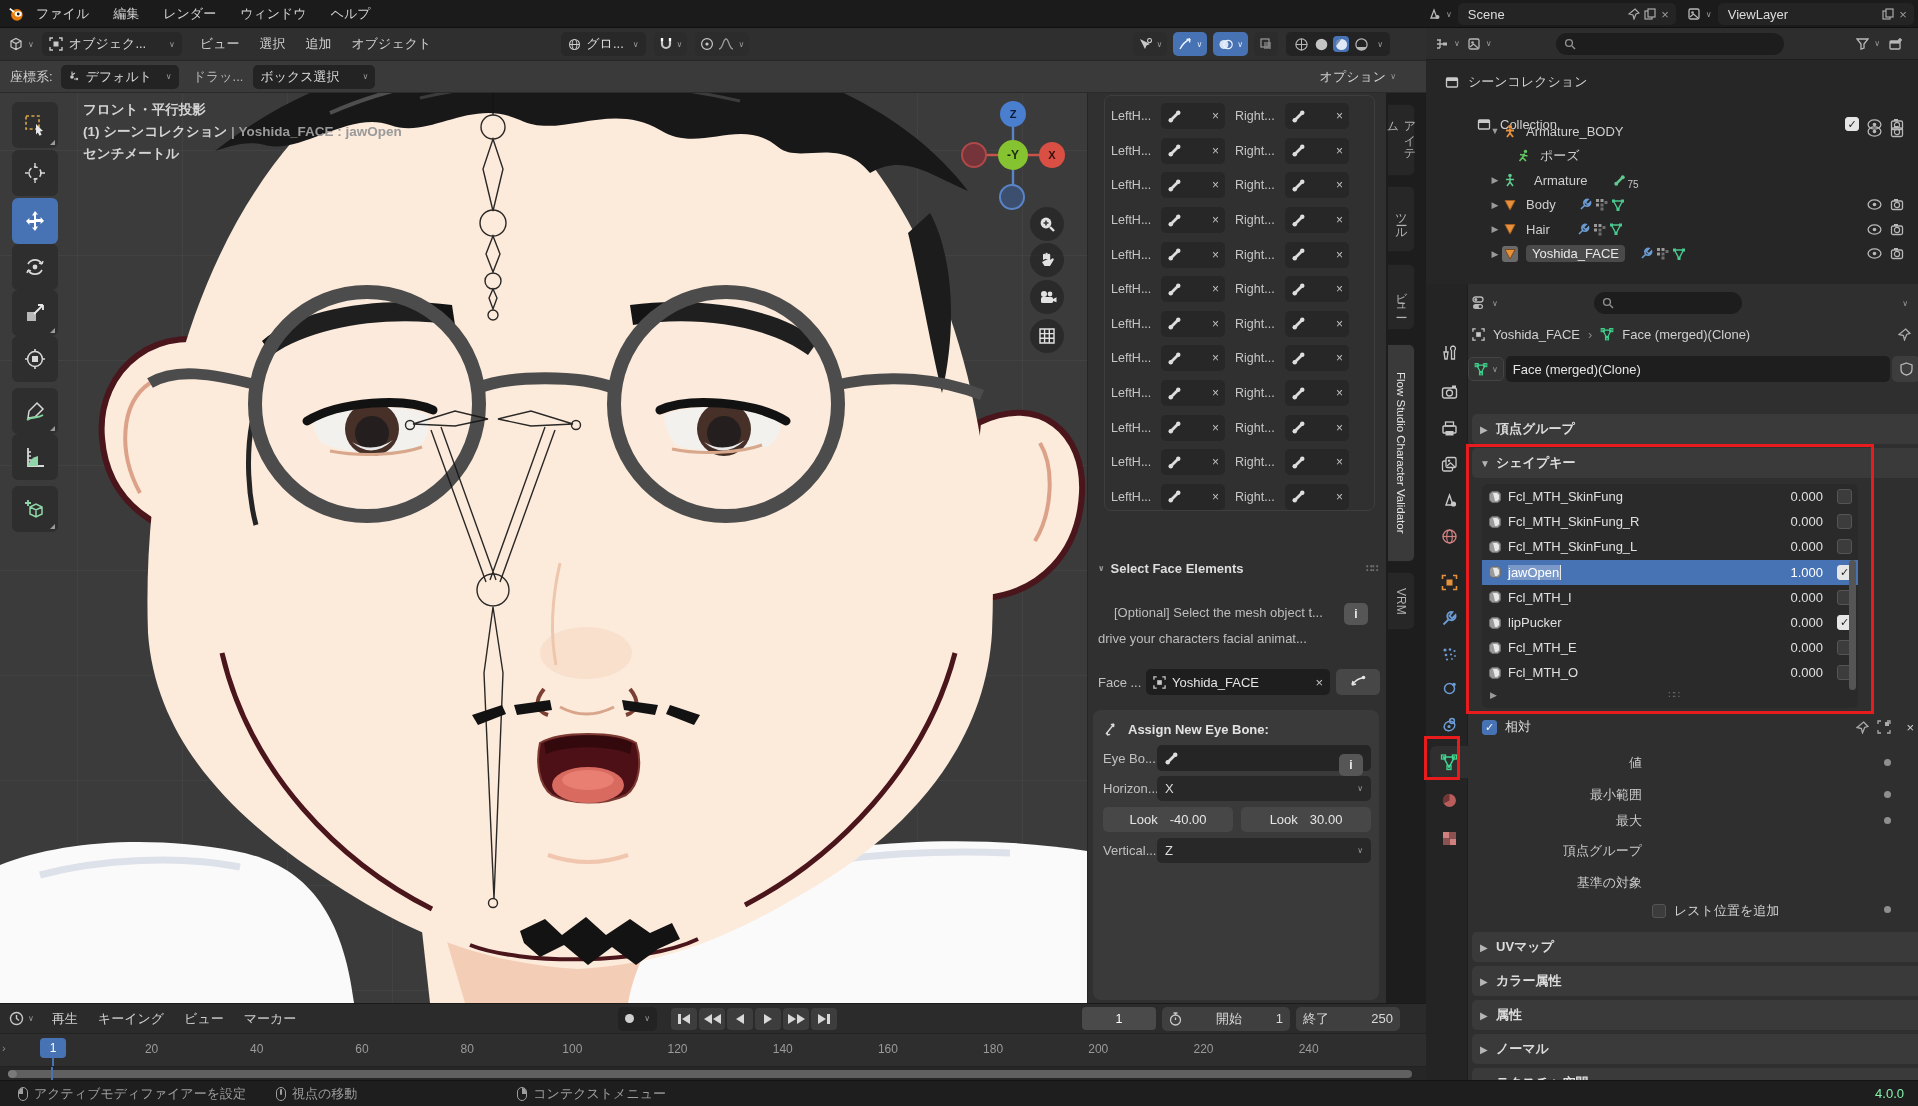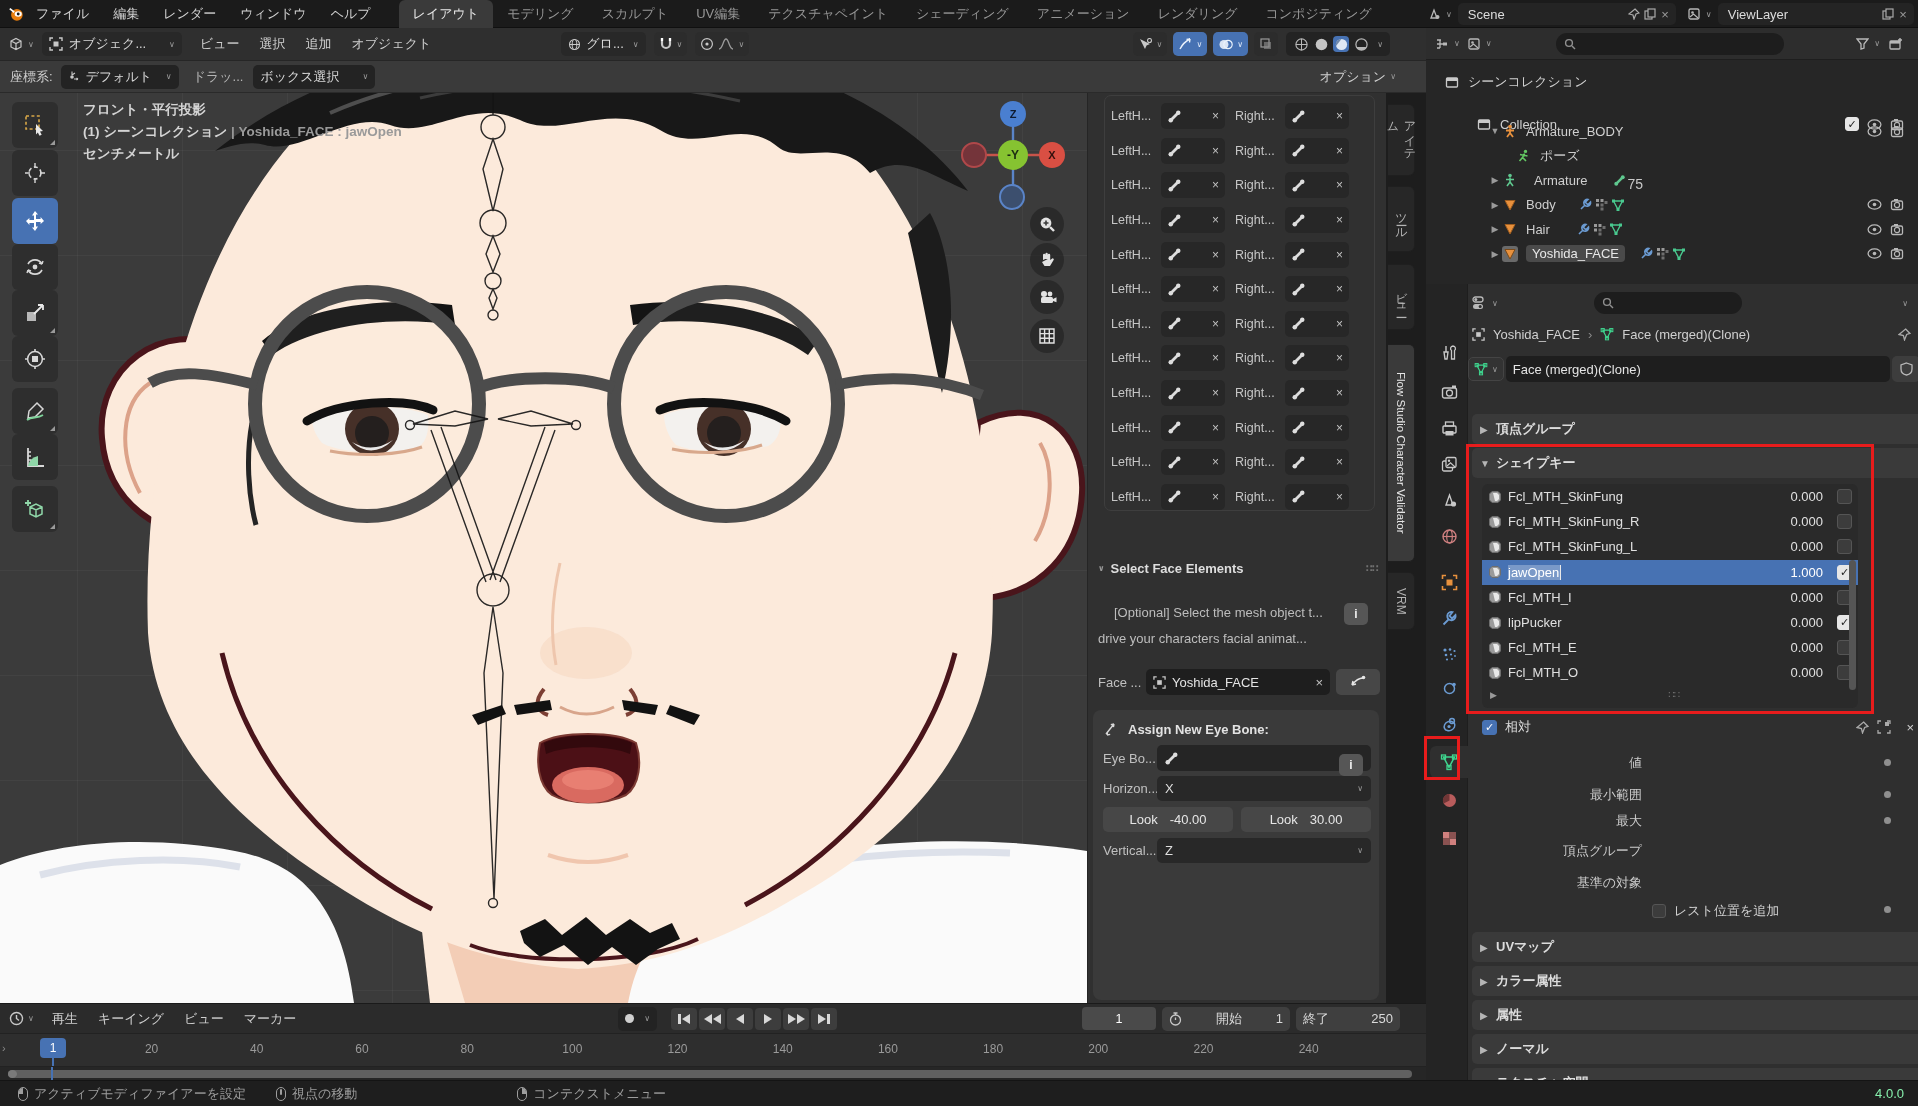--- a/index.html
+++ b/index.html
@@ -117,32 +117,20 @@
         </svg>
     </span>
     <div style="display:flex">
 
     <span class="menu-item">ファイル</span>
         <span class="menu-item">編集</span>
         <span class="menu-item">レンダー</span>
         <span class="menu-item">ウィンドウ</span>
         <span class="menu-item">ヘルプ</span>
       </div>
-    <div style="display:flex;margin-left:16px">
-
-    <span class="ws-tab active">レイアウト</span>
-        <span class="ws-tab">モデリング</span>
-        <span class="ws-tab">スカルプト</span>
-        <span class="ws-tab">UV編集</span>
-        <span class="ws-tab">テクスチャペイント</span>
-        <span class="ws-tab">シェーディング</span>
-        <span class="ws-tab">アニメーション</span>
-        <span class="ws-tab">レンダリング</span>
-        <span class="ws-tab">コンポジティング</span>
-      </div>
 
     <div class="abs" style="left:1426px;top:0;width:492px;height:28px;display:flex;align-items:center">
       <span class="mini-ic">
           <svg width="14" height="14" viewBox="0 0 14 14">
             <path d="M4 11 L7 3 L10 11 Z" fill="none" stroke="#b8b8b8" stroke-width="1.3"></path>
             <circle cx="10.5" cy="10" r="2" fill="#b8b8b8"></circle>
           </svg>
         </span>
         <span class="chev">∨</span>
       <div class="id-block" style="width:218px">
@@ -946,21 +934,21 @@
           </svg>
         </span>
       <span style="margin-left:16px">Armature</span>
       <span class="mini-ic" style="margin-left:24px">
           <svg width="13" height="13" viewBox="0 0 16 16">
             <path d="M4.5 11.5 L11.5 4.5" stroke="#5fc88f" stroke-width="3" stroke-linecap="round"></path>
             <circle cx="4" cy="12" r="2.4" fill="#5fc88f"></circle>
             <circle cx="12" cy="4" r="2.4" fill="#5fc88f"></circle>
           </svg>
         </span>
-      <span style="font-size:14px;color:#c8c8c8;margin-top:8px">75</span>
+      <span style="font-size:10px;color:#c8c8c8;margin-top:8px">75</span>
     </div>
     <div class="ol-row" style="top:164.5px">
       <span class="exp" style="margin-left:62px">▶</span>
       <span class="mini-ic">
           <svg width="14" height="14" viewBox="0 0 14 14">
             <path d="M2 2.5 H12 L7 12 Z" fill="#e8913d" stroke="#a05e1f" stroke-width="1"></path>
           </svg>
         </span>
       <span style="margin-left:8px">Body</span>
       <span class="mini-ic" style="margin-left:22px">

